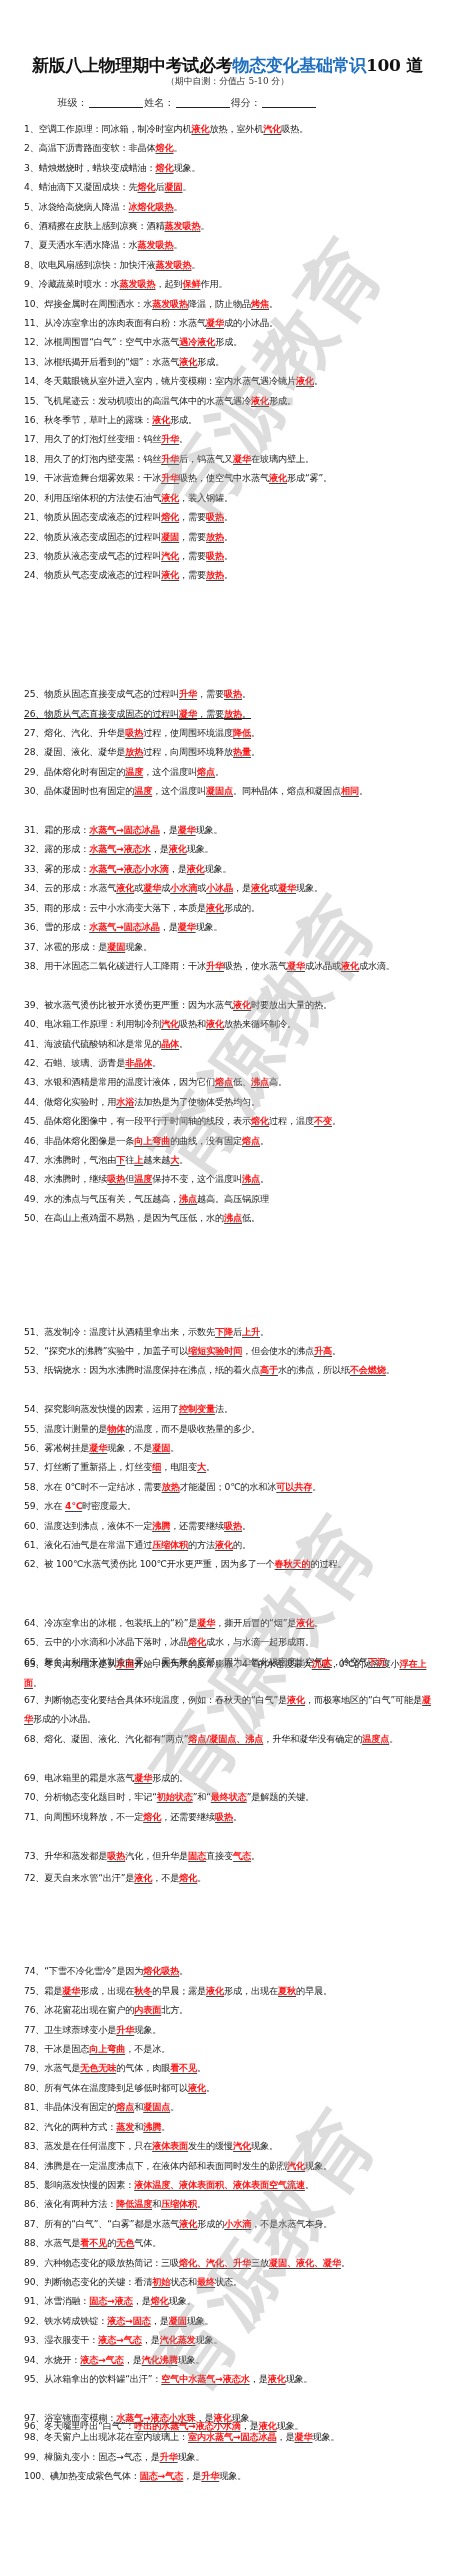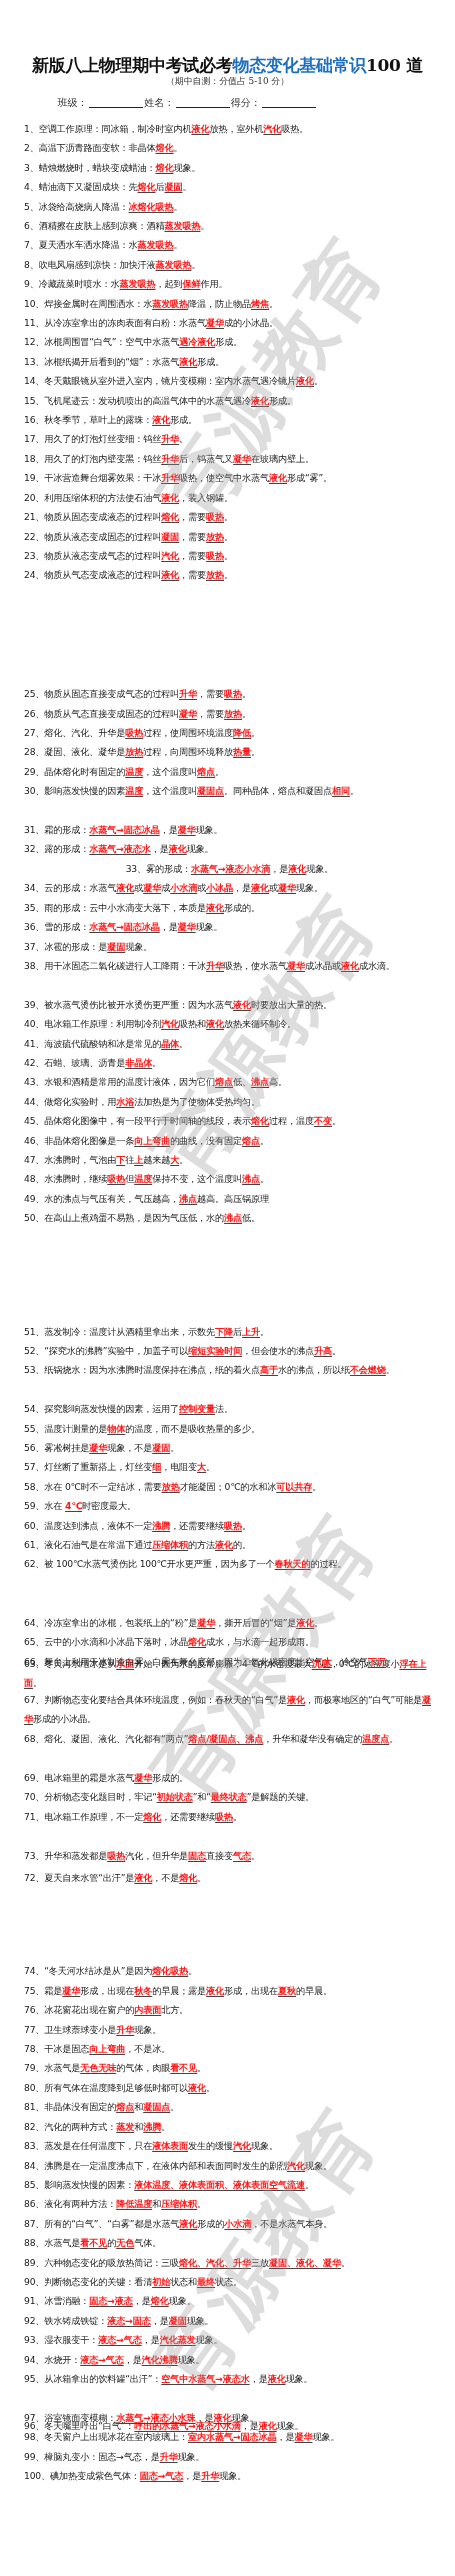--- a/index.html
+++ b/index.html
@@ -52,28 +52,28 @@
       <div class="item" style="top: 410px;"><span>16、</span><span>秋冬季节，草叶上的露珠：</span><span class="ans">液化</span><span>形成。</span></div>
       <div class="item" style="top: 429px;"><span>17、</span><span>用久了的灯泡灯丝变细：钨丝</span><span class="ans">升华</span><span>。</span></div>
       <div class="item" style="top: 449px;"><span>18、</span><span>用久了的灯泡内壁变黑：钨丝</span><span class="ans">升华</span><span>后，钨蒸气又</span><span class="ans">凝华</span><span>在玻璃内壁上。</span></div>
       <div class="item" style="top: 468px;"><span>19、</span><span>干冰营造舞台烟雾效果：干冰</span><span class="ans">升华</span><span>吸热，使空气中水蒸气</span><span class="ans">液化</span><span>形成“雾”。</span></div>
       <div class="item" style="top: 488px;"><span>20、</span><span>利用压缩体积的方法使石油气</span><span class="ans">液化</span><span>，装入钢罐。</span></div>
       <div class="item" style="top: 507px;"><span>21、</span><span>物质从固态变成液态的过程叫</span><span class="ans">熔化</span><span>，需要</span><span class="ans">吸热</span><span>。</span></div>
       <div class="item" style="top: 527px;"><span>22、</span><span>物质从液态变成固态的过程叫</span><span class="ans">凝固</span><span>，需要</span><span class="ans">放热</span><span>。</span></div>
       <div class="item" style="top: 546px;"><span>23、</span><span>物质从液态变成气态的过程叫</span><span class="ans">汽化</span><span>，需要</span><span class="ans">吸热</span><span>。</span></div>
       <div class="item" style="top: 565px;"><span>24、</span><span>物质从气态变成液态的过程叫</span><span class="ans">液化</span><span>，需要</span><span class="ans">放热</span><span>。</span></div>
       <div class="item" style="top: 684px;"><span>25、</span><span>物质从固态直接变成气态的过程叫</span><span class="ans">升华</span><span>，需要</span><span class="ans">吸热</span><span>。</span></div>
-      <div class="item" style="top: 704px;"><span>26、</span><span>物质从气态直接变成固态的过程叫</span><span class="ans">凝华</span><span>，需要</span><span class="ans">放热</span><span>。</span></div>
+      <div class="item" style="top: 704px; text-decoration: underline;"><span>26、</span><span>物质从气态直接变成固态的过程叫</span><span class="ans">凝华</span><span>，需要</span><span class="ans">放热</span><span>。</span></div>
       <div class="item" style="top: 723px;"><span>27、</span><span>熔化、汽化、升华是</span><span class="ans">吸热</span><span>过程，使周围环境温度</span><span class="ans">降低</span><span>。</span></div>
       <div class="item" style="top: 742px;"><span>28、</span><span>凝固、液化、凝华是</span><span class="ans">放热</span><span>过程，向周围环境释放</span><span class="ans">热量</span><span>。</span></div>
       <div class="item" style="top: 762px;"><span>29、</span><span>晶体熔化时有固定的</span><span class="ans">温度</span><span>，这个温度叫</span><span class="ans">熔点</span><span>。</span></div>
-      <div class="item" style="top: 781px;"><span>30、</span><span>影响蒸发快慢的因素</span><span class="ans">温度</span><span>，这个温度叫</span><span class="ans">凝固点</span><span>。同种晶体，熔点和凝固点</span><span class="ans">相同</span><span>。</span></div>
+      <div class="item" style="top: 781px;"><span>30、</span><span>晶体凝固时也有固定的</span><span class="ans">温度</span><span>，这个温度叫</span><span class="ans">凝固点</span><span>。同种晶体，熔点和凝固点</span><span class="ans">相同</span><span>。</span></div>
       <div class="item" style="top: 820px;"><span>31、</span><span>霜的形成：</span><span class="ans">水蒸气→固态冰晶</span><span>，是</span><span class="ans">凝华</span><span>现象。</span></div>
       <div class="item" style="top: 839px;"><span>32、</span><span>露的形成：</span><span class="ans">水蒸气→液态水</span><span>，是</span><span class="ans">液化</span><span>现象。</span></div>
-      <div class="item" style="top: 859px; text-align: center;"><span>33、</span><span>雾的形成：</span><span class="ans">水蒸气→液态小水滴</span><span>，是</span><span class="ans">液化</span><span>现象。</span></div>
+      <div class="item" style="top: 859px;"><span>33、</span><span>雾的形成：</span><span class="ans">水蒸气→液态小水滴</span><span>，是</span><span class="ans">液化</span><span>现象。</span></div>
       <div class="item" style="top: 878px;"><span>34、</span><span>云的形成：水蒸气</span><span class="ans">液化</span><span>或</span><span class="ans">凝华</span><span>成</span><span class="ans">小水滴</span><span>或</span><span class="ans">小冰晶</span><span>，是</span><span class="ans">液化</span><span>或</span><span class="ans">凝华</span><span>现象。</span></div>
       <div class="item" style="top: 898px;"><span>35、</span><span>雨的形成：云中小水滴变大落下，本质是</span><span class="ans">液化</span><span>形成的。</span></div>
       <div class="item" style="top: 917px;"><span>36、</span><span>雪的形成：</span><span class="ans">水蒸气→固态冰晶</span><span>，是</span><span class="ans">凝华</span><span>现象。</span></div>
       <div class="item" style="top: 937px;"><span>37、</span><span>冰雹的形成：是</span><span class="ans">凝固</span><span>现象。</span></div>
       <div class="item" style="top: 956px;"><span>38、</span><span>用干冰固态二氧化碳进行人工降雨：干冰</span><span class="ans">升华</span><span>吸热，使水蒸气</span><span class="ans">凝华</span><span>成冰晶或</span><span class="ans">液化</span><span>成水滴。</span></div>
       <div class="item" style="top: 995px;"><span>39、</span><span>被水蒸气烫伤比被开水烫伤更严重：因为水蒸气</span><span class="ans">液化</span><span>时要放出大量的热。</span></div>
       <div class="item" style="top: 1014px;"><span>40、</span><span>电冰箱工作原理：利用制冷剂</span><span class="ans">汽化</span><span>吸热和</span><span class="ans">液化</span><span>放热来循环制冷。</span></div>
       <div class="item" style="top: 1034px;"><span>41、</span><span>海波硫代硫酸钠和冰是常见的</span><span class="ans">晶体</span><span>。</span></div>
       <div class="item" style="top: 1053px;"><span>42、</span><span>石蜡、玻璃、沥青是</span><span class="ans">非晶体</span><span>。</span></div>
       <div class="item" style="top: 1072px;"><span>43、</span><span>水银和酒精是常用的温度计液体，因为它们</span><span class="ans">熔点</span><span>低、</span><span class="ans">沸点</span><span>高。</span></div>
@@ -97,24 +97,24 @@
       <div class="item" style="top: 1535px;"><span>61、</span><span>液化石油气是在常温下通过</span><span class="ans">压缩体积</span><span>的方法</span><span class="ans">液化</span><span>的。</span></div>
       <div class="item" style="top: 1554px;"><span>62、</span><span>被 100℃水蒸气烫伤比 100℃开水更严重，因为多了一个</span><span class="ans">春秋天的</span><span>的过程。</span></div>
       <div class="item" style="top: 1654px;"><span>63、</span><span>冬天河水结冰是从</span><span class="ans">水面</span><span>开始，因为水的反常膨胀，4℃的水密度最大</span><span class="ans">沉底</span><span>，0℃的冰密度小</span><span class="ans">浮在上面</span><span>。</span></div>
       <div class="item" style="top: 1613px;"><span>64、</span><span>冷冻室拿出的冰棍，包装纸上的“粉”是</span><span class="ans">凝华</span><span>，撕开后冒的“烟”是</span><span class="ans">液化</span><span>。</span></div>
       <div class="item" style="top: 1632px;"><span>65、</span><span>云中的小水滴和小冰晶下落时，冰晶</span><span class="ans">熔化</span><span>成水，与水滴一起形成雨。</span></div>
       <div class="item" style="top: 1652px;"><span>66、</span><span>舞台上利用干冰制造白雾，白雾在舞台底部，因为二氧化碳密度比空气</span><span class="ans">大</span><span>，冷空气</span><span class="ans">下沉</span><span>。</span></div>
       <div class="item" style="top: 1690px;"><span>67、</span><span>判断物态变化要结合具体环境温度，例如：春秋天的“白气”是</span><span class="ans">液化</span><span>，而极寒地区的“白气”可能是</span><span class="ans">凝华</span><span>形成的小冰晶。</span></div>
       <div class="item" style="top: 1729px;"><span>68、</span><span>熔化、凝固、液化、汽化都有“两点”</span><span class="ans">熔点/凝固点、沸点</span><span>，升华和凝华没有确定的</span><span class="ans">温度点</span><span>。</span></div>
       <div class="item" style="top: 1768px;"><span>69、</span><span>电冰箱里的霜是水蒸气</span><span class="ans">凝华</span><span>形成的。</span></div>
       <div class="item" style="top: 1787px;"><span>70、</span><span>分析物态变化题目时，牢记“</span><span class="ans">初始状态</span><span>”和“</span><span class="ans">最终状态</span><span>”是解题的关键。</span></div>
-      <div class="item" style="top: 1807px;"><span>71、</span><span>电冰箱工作原理，不一定</span><span class="ans">熔化</span><span>，还需要继续</span><span class="ans">吸热</span><span>。</span></div>
+      <div class="item" style="top: 1807px;"><span>71、</span><span>向周围环境释放，不一定</span><span class="ans">熔化</span><span>，还需要继续</span><span class="ans">吸热</span><span>。</span></div>
       <div class="item" style="top: 1868px;"><span>72、</span><span>夏天自来水管“出汗”是</span><span class="ans">液化</span><span>，不是</span><span class="ans">熔化</span><span>。</span></div>
       <div class="item" style="top: 1846px;"><span>73、</span><span>升华和蒸发都是</span><span class="ans">吸热</span><span>汽化，但升华是</span><span class="ans">固态</span><span>直接变</span><span class="ans">气态</span><span>。</span></div>
-      <div class="item" style="top: 1961px;"><span>74、</span><span>“冬天河水结冰是从”是因为</span><span class="ans">熔化吸热</span><span>。</span></div>
+      <div class="item" style="top: 1961px;"><span>74、</span><span>“下雪不冷化雪冷”是因为</span><span class="ans">熔化吸热</span><span>。</span></div>
       <div class="item" style="top: 1981px;"><span>75、</span><span>霜是</span><span class="ans">凝华</span><span>形成，出现在</span><span class="ans">秋冬</span><span>的早晨；露是</span><span class="ans">液化</span><span>形成，出现在</span><span class="ans">夏秋</span><span>的早晨。</span></div>
       <div class="item" style="top: 2000px;"><span>76、</span><span>冰花窗花出现在窗户的</span><span class="ans">内表面</span><span>北方。</span></div>
       <div class="item" style="top: 2020px;"><span>77、</span><span>卫生球萘球变小是</span><span class="ans">升华</span><span>现象。</span></div>
       <div class="item" style="top: 2039px;"><span>78、</span><span>干冰是固态</span><span class="ans">向上弯曲</span><span>，不是冰。</span></div>
       <div class="item" style="top: 2058px;"><span>79、</span><span>水蒸气是</span><span class="ans">无色无味</span><span>的气体，肉眼</span><span class="ans">看不见</span><span>。</span></div>
       <div class="item" style="top: 2078px;"><span>80、</span><span>所有气体在温度降到足够低时都可以</span><span class="ans">液化</span><span>。</span></div>
       <div class="item" style="top: 2097px;"><span>81、</span><span>非晶体没有固定的</span><span class="ans">熔点</span><span>和</span><span class="ans">凝固点</span><span>。</span></div>
       <div class="item" style="top: 2117px;"><span>82、</span><span>汽化的两种方式：</span><span class="ans">蒸发</span><span>和</span><span class="ans">沸腾</span><span>。</span></div>
       <div class="item" style="top: 2136px;"><span>83、</span><span>蒸发是在任何温度下，只在</span><span class="ans">液体表面</span><span>发生的缓慢</span><span class="ans">汽化</span><span>现象。</span></div>
       <div class="item" style="top: 2156px;"><span>84、</span><span>沸腾是在一定温度沸点下，在液体内部和表面同时发生的剧烈</span><span class="ans">汽化</span><span>现象。</span></div>

